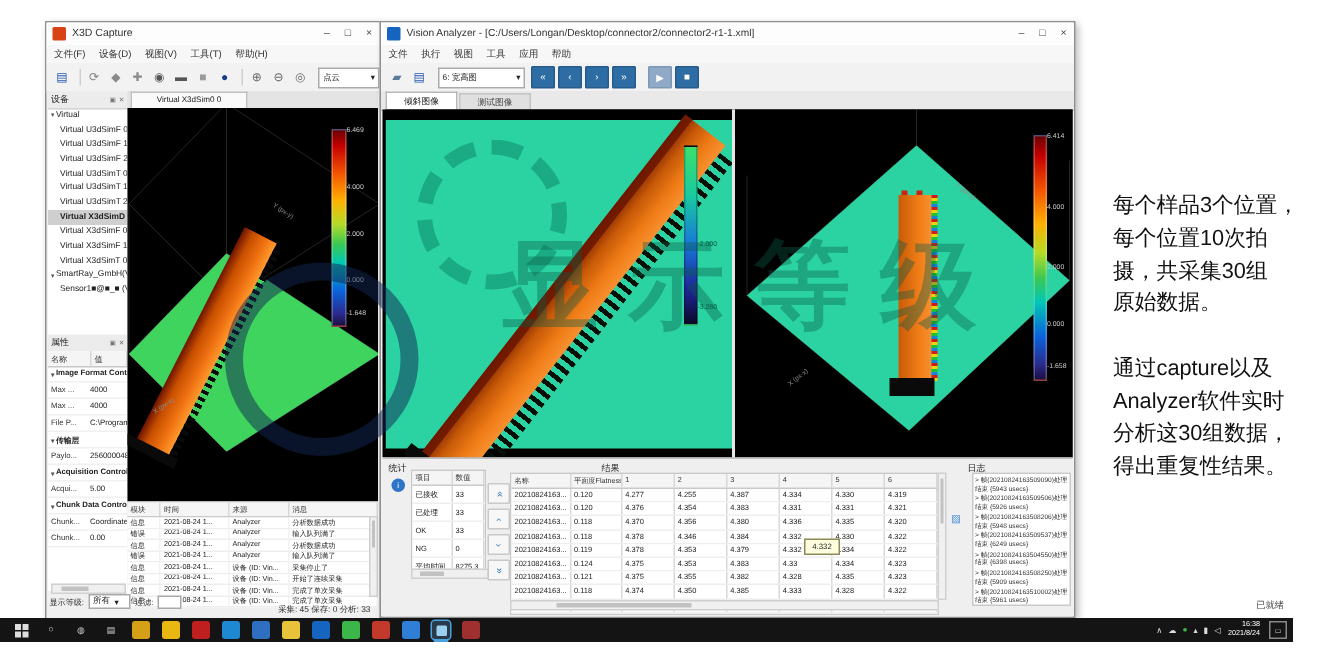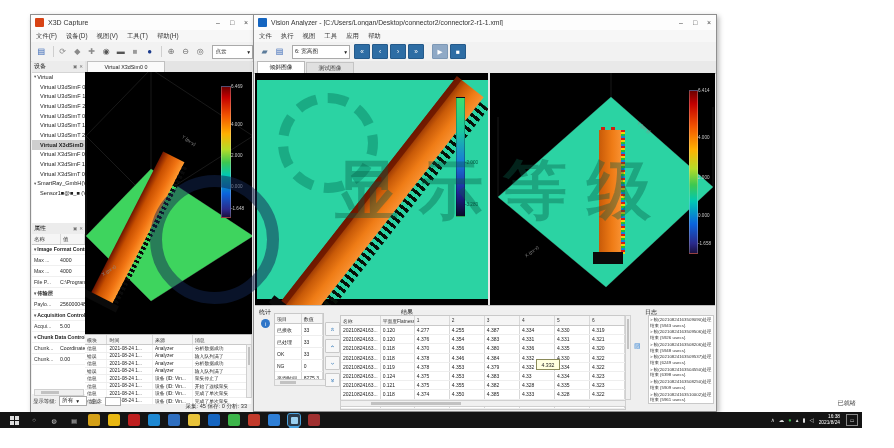--- a/index.html
+++ b/index.html
@@ -638,14 +638,23 @@
         <span class="trayg">◁</span>
       </div>
   <div style="margin-left:5px;text-align:right;color:#fff;font-size:4.8px;line-height:1.15;">
     <div>16:38</div>
     <div>2021/8/24</div>
   </div>
   <div style="width:10px;height:10px;margin:0 4px 0 6px;border:1px solid #888;color:#ccc;font-size:5px;
        display:flex;align-items:center;justify-content:center;">▭</div>
 </div>
 
+<div id="annotation">每个样品3个位置，
+每个位置10次拍
+摄，共采集30组
+原始数据。
+
+通过capture以及
+Analyzer软件实时
+分析这30组数据，
+得出重复性结果。</div>
 
 </div>
 
 </body></html>

